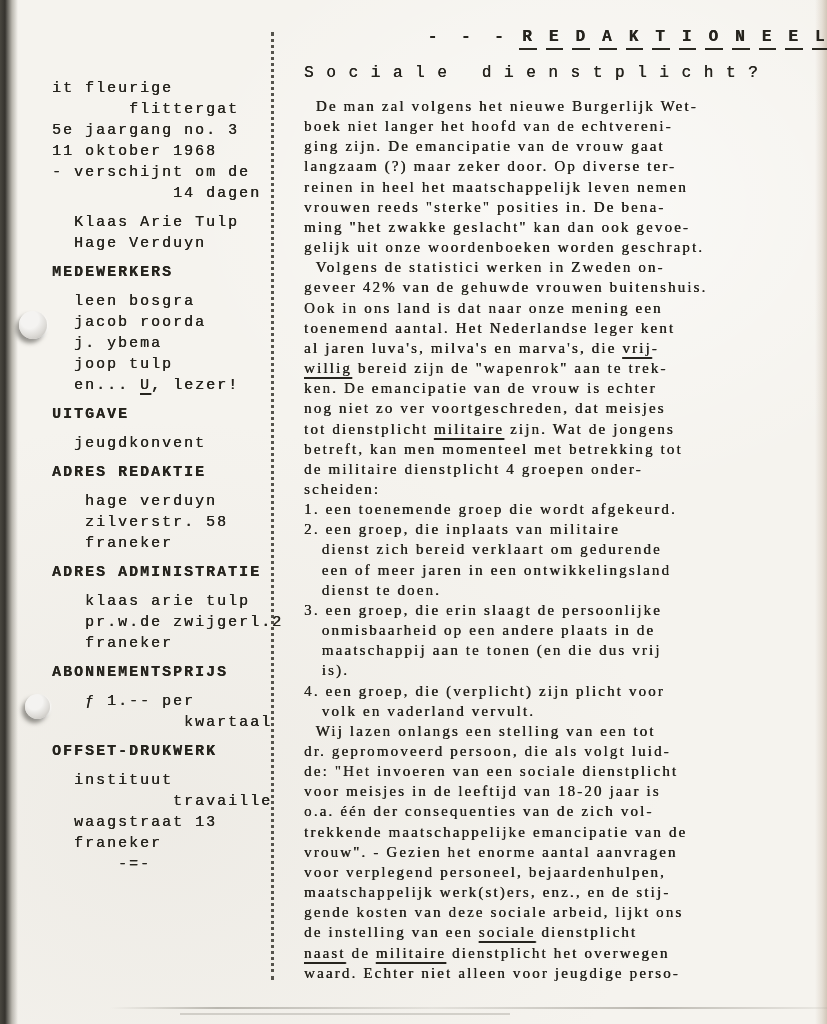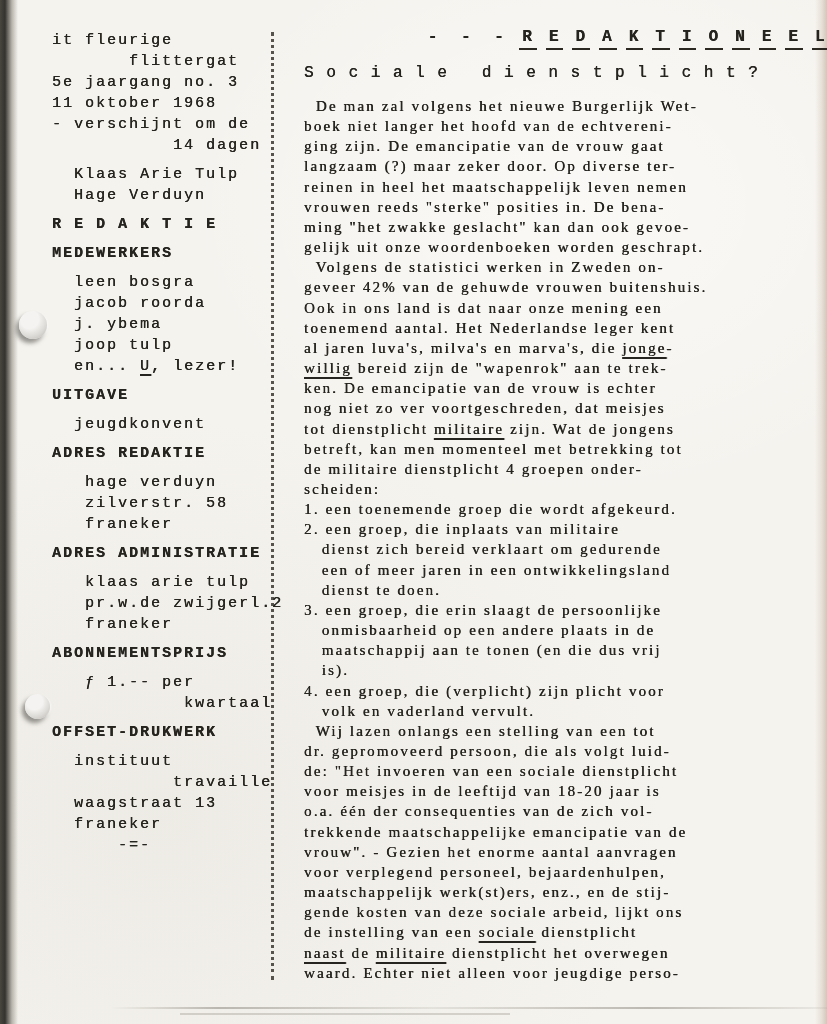--- a/index.html
+++ b/index.html
@@ -26,21 +26,21 @@
     background:radial-gradient(circle at 38% 30%,#f4f3f1 0 35%,#dcdad6 65%,#b5b2ad 100%);
     box-shadow:-3px 4px 4px rgba(55,53,48,.5), 1px 1px 2px rgba(255,255,255,.8);}
   .hole-1{left:19px;top:311px;width:28px;height:28px;}
   .hole-2{left:25px;top:694px;width:25px;height:25px;}
   
   .divider{position:absolute;left:271px;top:32px;height:948px;width:0;
     border-left:3.5px dotted #55534c;}
   
   .sidebar{position:absolute;left:52px;top:30px;width:225px;
     font-size:15px;line-height:21px;letter-spacing:2px;white-space:pre;}
-  .sidebar .block{white-space:pre;}
+  .sidebar .block{white-space:pre;margin-top:48px;}
   .sidebar .block + .block{margin-top:8px;}
   .sidebar .heading{font-weight:bold;}
   
   .main{position:absolute;left:304px;top:26px;width:530px;}
   .headline{text-align:right;font-size:16px;font-weight:bold;line-height:22px;
     margin:0 0 12px 0;white-space:nowrap;letter-spacing:2px;}
   .dash-prefix{letter-spacing:7px;margin-right:4px;}
   .hl-letter{display:inline-block;text-align:center;padding:0 3px;margin:0 4.5px;
     border-bottom:2.5px solid #2a2821;}
   .title{margin:0 0 12px 0;font-size:16px;font-weight:normal;line-height:22px;
@@ -60,21 +60,21 @@
   <div class="hole hole-1"></div>
   <div class="hole hole-2"></div>
   <div class="divider"></div>
 
   <aside class="sidebar"><div class="block">it fleurige
        flittergat
 5e jaargang no. 3
 11 oktober 1968
 - verschijnt om de
            14 dagen</div><div class="block">  Klaas Arie Tulp
-  Hage Verduyn</div><div class="block heading">R E D A K T I E</div><div class="block heading">MEDEWERKERS</div><div class="block">  leen bosgra
+  Hage Verduyn</div><div class="block heading">MEDEWERKERS</div><div class="block">  leen bosgra
   jacob roorda
   j. ybema
   joop tulp
   en... <span class="u">U</span>, lezer!</div><div class="block heading">UITGAVE</div><div class="block">  jeugdkonvent</div><div class="block heading">ADRES REDAKTIE</div><div class="block">   hage verduyn
    zilverstr. 58
    franeker</div><div class="block heading">ADRES ADMINISTRATIE</div><div class="block">   klaas arie tulp
    pr.w.de zwijgerl.2
    franeker</div><div class="block heading">ABONNEMENTSPRIJS</div><div class="block">   ƒ 1.-- per
             kwartaal</div><div class="block heading">OFFSET-DRUKWERK</div><div class="block">  instituut
            travaille
@@ -90,21 +90,21 @@
 ging zijn. De emancipatie van de vrouw gaat
 langzaam (?) maar zeker door. Op diverse ter-
 reinen in heel het maatschappelijk leven nemen
 vrouwen reeds "sterke" posities in. De bena-
 ming "het zwakke geslacht" kan dan ook gevoe-
 gelijk uit onze woordenboeken worden geschrapt.
   Volgens de statistici werken in Zweden on-
 geveer 42% van de gehuwde vrouwen buitenshuis.
 Ook in ons land is dat naar onze mening een
 toenemend aantal. Het Nederlandse leger kent
-al jaren luva's, milva's en marva's, die <span class="u">jonge</span>-
+al jaren luva's, milva's en marva's, die <span class="u">vrij</span>-
 <span class="u">willig</span> bereid zijn de "wapenrok" aan te trek-
 ken. De emancipatie van de vrouw is echter
 nog niet zo ver voortgeschreden, dat meisjes
 tot dienstplicht <span class="u">militaire</span> zijn. Wat de jongens
 betreft, kan men momenteel met betrekking tot
 de militaire dienstplicht 4 groepen onder-
 scheiden:
 1. een toenemende groep die wordt afgekeurd.
 2. een groep, die inplaats van militaire
    dienst zich bereid verklaart om gedurende

